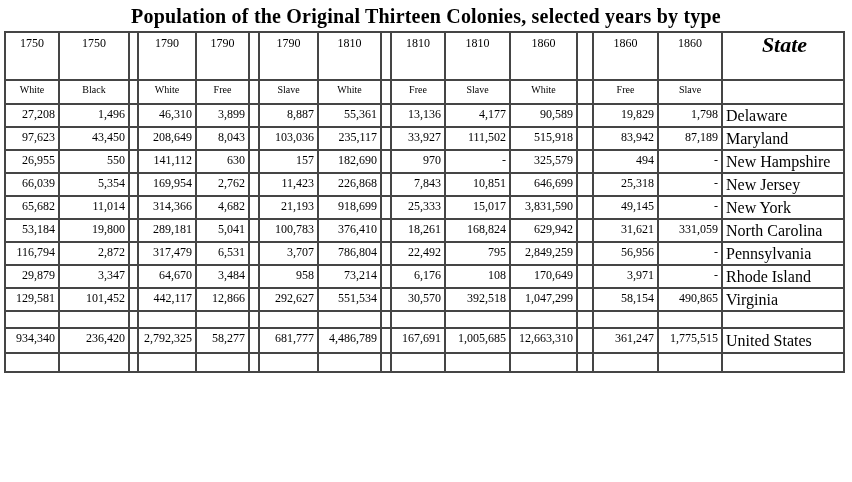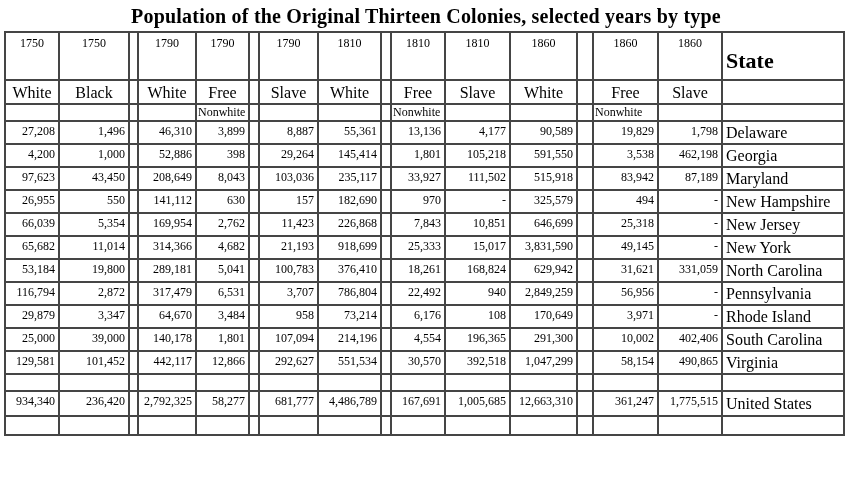--- a/index.html
+++ b/index.html
@@ -19,27 +19,27 @@
     padding:0;overflow:hidden;white-space:nowrap;background:#fff;
   }
   tr.year-row{height:48px;}
   tr.type-row{height:24px;}
   tr.sub-row{height:17px;}
   tr.data-row{height:23px;}
   tr.empty-row{height:17px;}
   tr.us-row{height:25px;}
   tr.empty-last{height:19px;}
   td.year{vertical-align:top;text-align:center;font-size:12px;padding-top:3px;}
-  td.type{vertical-align:top;text-align:center;font-size:16px;padding-top:3px;}
+  td.type{vertical-align:top;text-align:center;font-size:10px;padding-top:3px;}
   td.sub{vertical-align:top;text-align:left;font-size:12px;padding:0 1px;}
   td.num{vertical-align:top;text-align:right;font-size:12px;padding:2px 3px 0 0;}
   td.sep{background:#fff;}
   td.state-h{
-    font-size:22px;font-weight:bold;vertical-align:top;text-align:left;
-    padding:16px 0 0 3px;line-height:1.1;
+    font-size:22px;font-weight:bold;vertical-align:top;text-align:center;
+    padding:0 0 0 3px;line-height:1.1;font-style:italic;
   }
   td.state{
     font-size:16px;vertical-align:middle;text-align:left;padding-left:3px;
   }
 </style>
 </head>
 <body>
 
 <div class="title">Population of the Original Thirteen Colonies, selected years by type</div>
 
@@ -92,75 +92,39 @@
         <td class="type">White</td>
         <td class="sep"></td>
         <td class="type">Free</td>
         <td class="type">Slave</td>
         <td class="type">White</td>
         <td class="sep"></td>
         <td class="type">Free</td>
         <td class="type">Slave</td>
         <td class="type"></td>
       </tr>
-      <tr class="sub-row">
-        <td class="sub"></td>
-        <td class="sub"></td>
-        <td class="sep"></td>
-        <td class="sub"></td>
-        <td class="sub">Nonwhite</td>
-        <td class="sep"></td>
-        <td class="sub"></td>
-        <td class="sub"></td>
-        <td class="sep"></td>
-        <td class="sub">Nonwhite</td>
-        <td class="sub"></td>
-        <td class="sub"></td>
-        <td class="sep"></td>
-        <td class="sub">Nonwhite</td>
-        <td class="sub"></td>
-        <td class="sub"></td>
-      </tr>
       <tr class="data-row">
         <td class="num">27,208</td>
         <td class="num">1,496</td>
         <td class="sep"></td>
         <td class="num">46,310</td>
         <td class="num">3,899</td>
         <td class="sep"></td>
         <td class="num">8,887</td>
         <td class="num">55,361</td>
         <td class="sep"></td>
         <td class="num">13,136</td>
         <td class="num">4,177</td>
         <td class="num">90,589</td>
         <td class="sep"></td>
         <td class="num">19,829</td>
         <td class="num">1,798</td>
         <td class="state">Delaware</td>
       </tr>
       <tr class="data-row">
-        <td class="num">4,200</td>
-        <td class="num">1,000</td>
-        <td class="sep"></td>
-        <td class="num">52,886</td>
-        <td class="num">398</td>
-        <td class="sep"></td>
-        <td class="num">29,264</td>
-        <td class="num">145,414</td>
-        <td class="sep"></td>
-        <td class="num">1,801</td>
-        <td class="num">105,218</td>
-        <td class="num">591,550</td>
-        <td class="sep"></td>
-        <td class="num">3,538</td>
-        <td class="num">462,198</td>
-        <td class="state">Georgia</td>
-      </tr>
-      <tr class="data-row">
         <td class="num">97,623</td>
         <td class="num">43,450</td>
         <td class="sep"></td>
         <td class="num">208,649</td>
         <td class="num">8,043</td>
         <td class="sep"></td>
         <td class="num">103,036</td>
         <td class="num">235,117</td>
         <td class="sep"></td>
         <td class="num">33,927</td>
@@ -247,21 +211,21 @@
         <td class="num">116,794</td>
         <td class="num">2,872</td>
         <td class="sep"></td>
         <td class="num">317,479</td>
         <td class="num">6,531</td>
         <td class="sep"></td>
         <td class="num">3,707</td>
         <td class="num">786,804</td>
         <td class="sep"></td>
         <td class="num">22,492</td>
-        <td class="num">940</td>
+        <td class="num">795</td>
         <td class="num">2,849,259</td>
         <td class="sep"></td>
         <td class="num">56,956</td>
         <td class="num">-</td>
         <td class="state">Pennsylvania</td>
       </tr>
       <tr class="data-row">
         <td class="num">29,879</td>
         <td class="num">3,347</td>
         <td class="sep"></td>
@@ -271,38 +235,20 @@
         <td class="num">958</td>
         <td class="num">73,214</td>
         <td class="sep"></td>
         <td class="num">6,176</td>
         <td class="num">108</td>
         <td class="num">170,649</td>
         <td class="sep"></td>
         <td class="num">3,971</td>
         <td class="num">-</td>
         <td class="state">Rhode Island</td>
-      </tr>
-      <tr class="data-row">
-        <td class="num">25,000</td>
-        <td class="num">39,000</td>
-        <td class="sep"></td>
-        <td class="num">140,178</td>
-        <td class="num">1,801</td>
-        <td class="sep"></td>
-        <td class="num">107,094</td>
-        <td class="num">214,196</td>
-        <td class="sep"></td>
-        <td class="num">4,554</td>
-        <td class="num">196,365</td>
-        <td class="num">291,300</td>
-        <td class="sep"></td>
-        <td class="num">10,002</td>
-        <td class="num">402,406</td>
-        <td class="state">South Carolina</td>
       </tr>
       <tr class="data-row">
         <td class="num">129,581</td>
         <td class="num">101,452</td>
         <td class="sep"></td>
         <td class="num">442,117</td>
         <td class="num">12,866</td>
         <td class="sep"></td>
         <td class="num">292,627</td>
         <td class="num">551,534</td>

